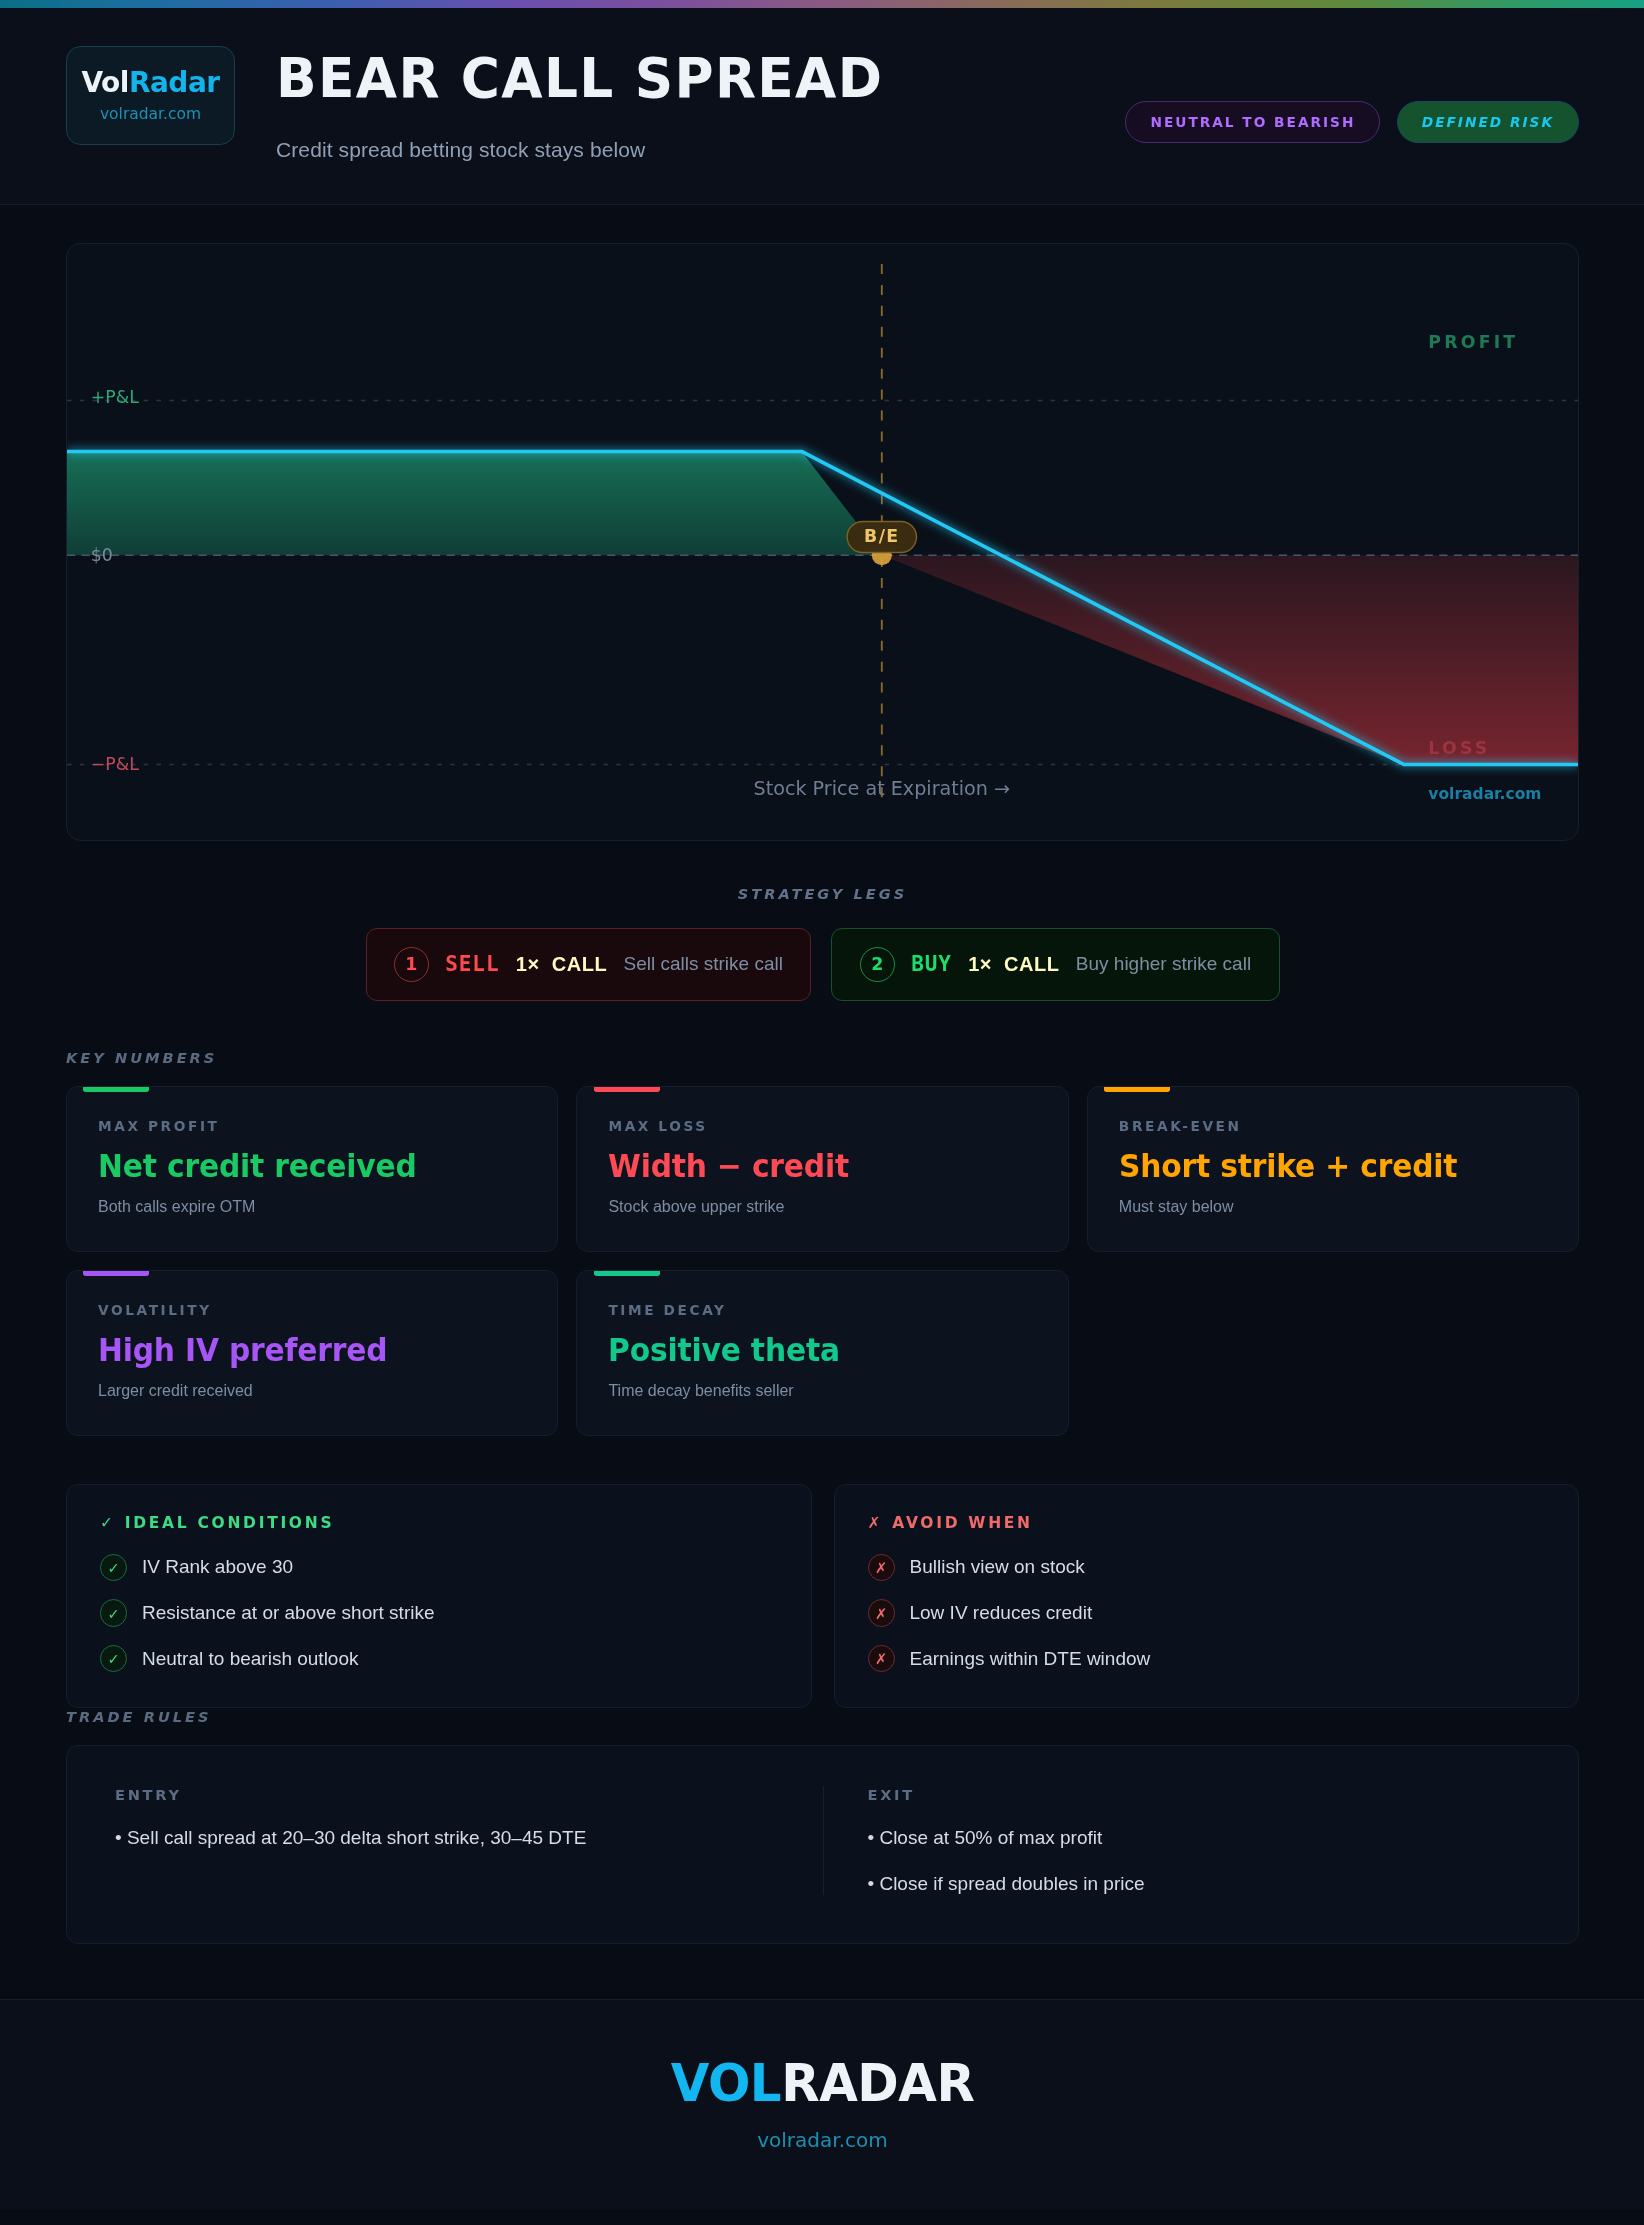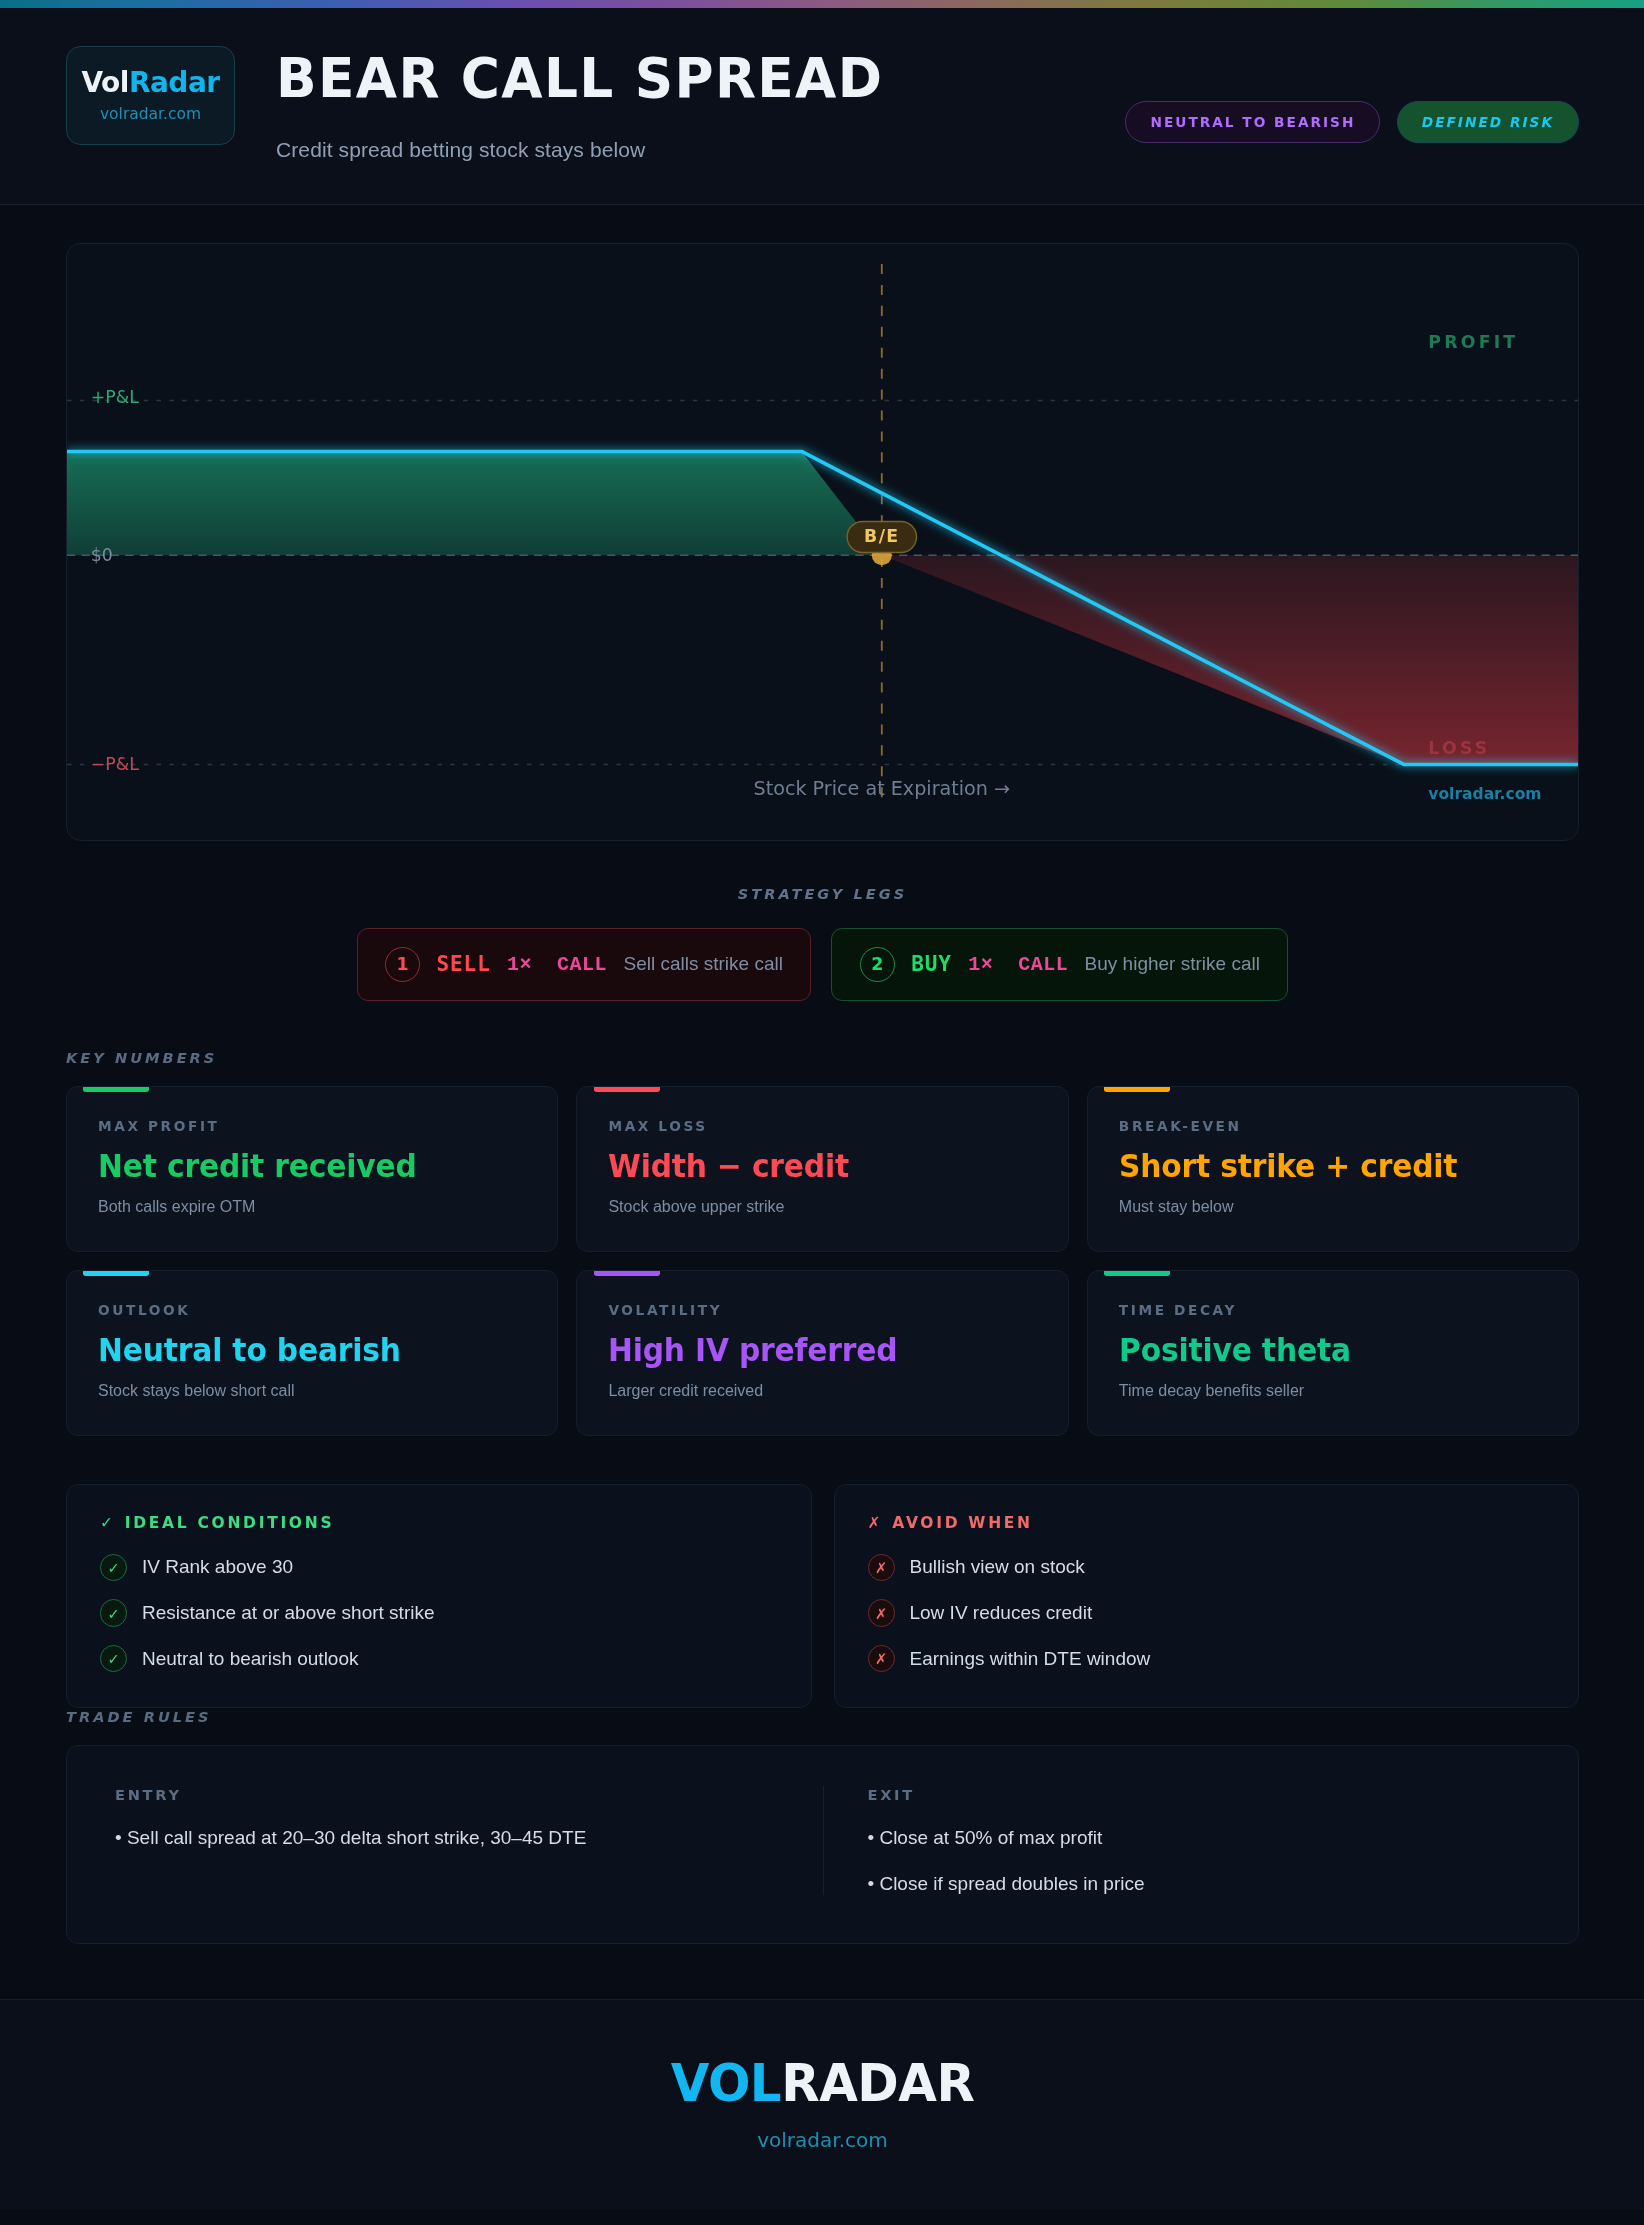--- a/index.html
+++ b/index.html
@@ -134,23 +134,23 @@
   }
   .leg.sell .leg-num { border: 1.4px solid #8c2e31; color: #ff4d4f; }
   .leg.buy  .leg-num { border: 1.4px solid #1f8a4a; color: #1ddc6a; }
   .leg-action {
     font-family: "DejaVu Sans Mono", monospace;
     font-weight: bold; font-size: 21px; letter-spacing: 0.9px;
   }
   .leg.sell .leg-action { color: #ff4a4d; }
   .leg.buy  .leg-action { color: #1ddc6a; }
   .leg-qty {
-    font-family: Liberation Mono, monospace;
+    font-family: Liberation Sans, sans-serif;
     font-weight: bold; font-size: 20px; letter-spacing: 0.5px;
-    color: #ec4899;
+    color: #fef9c3;
   }
   .leg-desc { font-size: 19px; color: #7e8ea3; }
 
   
   .key-wrap { margin-top: 48px; }
   .key-grid {
     margin-top: 20px;
     display: grid;
     grid-template-columns: repeat(3, 1fr);
     gap: 18.3px;
@@ -369,26 +369,20 @@
         <div class="kcard-value" style="color:#ff4a55">Width − credit</div>
         <div class="kcard-note">Stock above upper strike</div>
       </div>
       <div class="kcard">
         <div class="accent" style="background:#ffa400"></div>
         <div class="kcard-label">BREAK-EVEN</div>
         <div class="kcard-value" style="color:#ffa400">Short strike + credit</div>
         <div class="kcard-note">Must stay below</div>
       </div>
       <div class="kcard">
-        <div class="accent" style="background:#22d3f0"></div>
-        <div class="kcard-label">OUTLOOK</div>
-        <div class="kcard-value" style="color:#22d3f0">Neutral to bearish</div>
-        <div class="kcard-note">Stock stays below short call</div>
-      </div>
-      <div class="kcard">
         <div class="accent" style="background:#a855f7"></div>
         <div class="kcard-label">VOLATILITY</div>
         <div class="kcard-value" style="color:#a855f7">High IV preferred</div>
         <div class="kcard-note">Larger credit received</div>
       </div>
       <div class="kcard">
         <div class="accent" style="background:#10c98a"></div>
         <div class="kcard-label">TIME DECAY</div>
         <div class="kcard-value" style="color:#10c98a">Positive theta</div>
         <div class="kcard-note">Time decay benefits seller</div>

